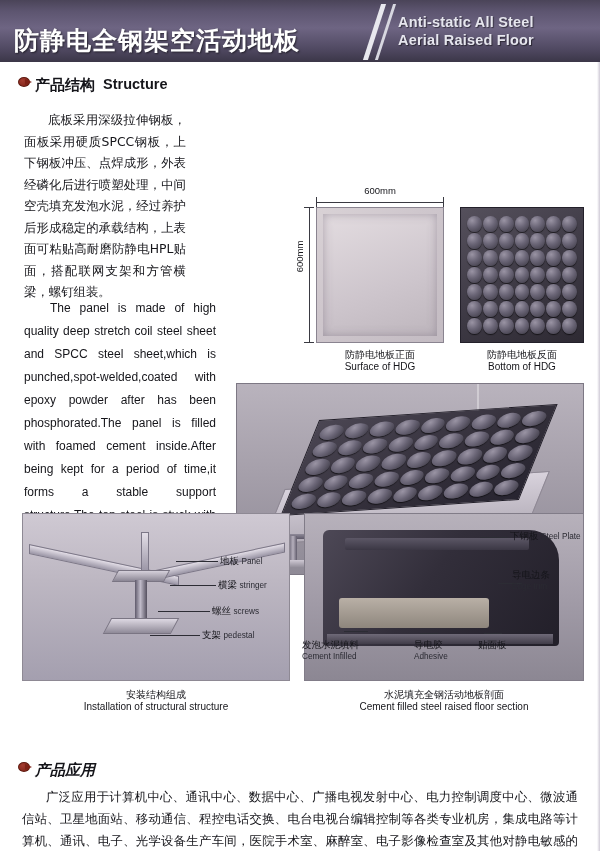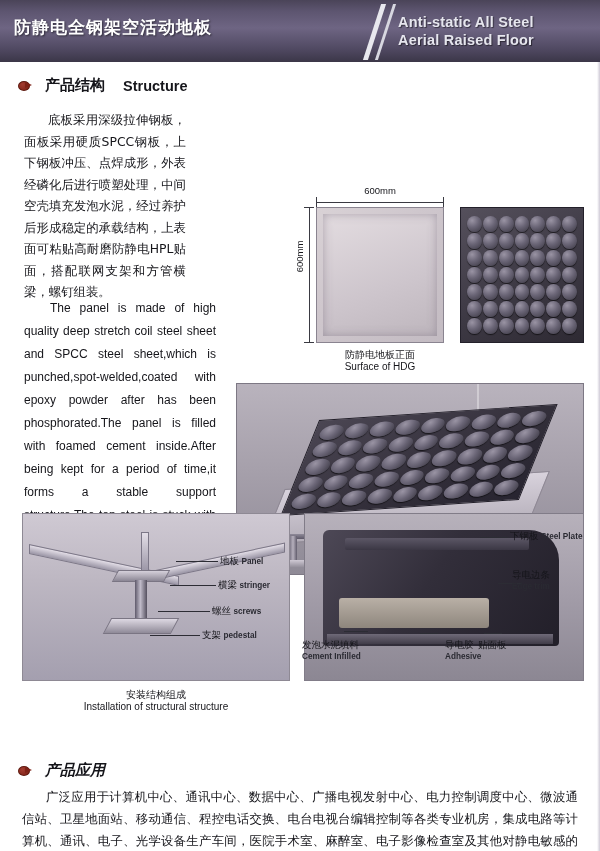--- a/index.html
+++ b/index.html
@@ -17,22 +17,22 @@
   
   .header {
     position: relative;
     height: 62px;
     background: linear-gradient(to bottom, #4a4458 0%, #5d5570 18%, #6e6583 45%, #514a63 78%, #3b3648 100%);
     overflow: hidden;
   }
   .header-cn {
     position: absolute;
     left: 14px;
-    top: 16px;
-    font-size: 17px;
+    top: 24px;
+    font-size: 25px;
     font-weight: bold;
     color: #ffffff;
     letter-spacing: 1px;
     font-family: "DejaVu Sans", sans-serif;
     text-shadow: 1px 1px 2px rgba(0,0,0,0.55);
   }
   .header-slash {
     position: absolute;
     left: 372px;
     top: 4px;
@@ -55,22 +55,21 @@
     color: #e6e6ee;
     line-height: 18px;
     font-family: "Liberation Sans", sans-serif;
     letter-spacing: 0.2px;
     text-shadow: 1px 1px 1px rgba(0,0,0,0.5);
   }
 
   
   .section-title {
     display: flex;
-    align-items: center;
-    gap: 12px;
+    gap: 2px;
     margin: 14px 0 6px 18px;
   }
   .bullet-icon {
     width: 15px;
     height: 12px;
     position: relative;
     flex: 0 0 auto;
   }
   .bullet-icon .oval {
     position: absolute;
@@ -305,21 +304,21 @@
 
   
   .callout {
     position: absolute;
     font-size: 9px;
     line-height: 11.5px;
     color: #15151a;
     white-space: nowrap;
   }
   .callout .cn { font-family: "DejaVu Sans", sans-serif; font-size: 9.5px; }
-  .callout .en { font-size: 8.2px; color: #2a2a32; font-weight: bold; }
+  .callout .en { font-size: 8.2px; color: #2a2a32; }
   .leader {
     position: absolute;
     background: #2c2c34;
     height: 1px;
   }
 
   
   .app-area { position: relative; }
   .app-para {
     margin: 4px 22px 0 22px;
@@ -434,20 +433,24 @@
         <span class="bump"></span>
       <span class="bump"></span>
         <span class="bump"></span>
         <span class="bump"></span>
         <span class="bump"></span>
         <span class="bump"></span>
         <span class="bump"></span>
         <span class="bump"></span>
     </div>
   </div>
+  <div class="caption" style="left:460px; top:248px; width:124px;">
+    <div class="cn">防静电地板反面</div>
+    <div>Bottom of HDG</div>
+  </div>
 
   <div class="photo" id="photo-assembly">
     <div class="floorline" style="left:0; top:130px; width:348px; height:2px;"></div>
     <div class="floorline" style="left:240px; top:0; width:2px; height:192px;"></div>
     <div class="tile-base"></div>
     <div class="tile-top">
       <div class="bump-grid">
         <span class="bump"></span>
           <span class="bump"></span>
           <span class="bump"></span>
@@ -564,30 +567,34 @@
     <div class="en">Edge trim</div>
   </div>
 
   <div class="leader" style="left:344px; top:128px; width:24px;"></div>
   <div class="callout" style="left:302px; top:136px;">
     <div class="cn">发泡水泥填料</div>
     <div class="en">Cement Infilled</div>
   </div>
 
   <div class="leader" style="left:420px; top:130px; width:18px;"></div>
-  <div class="callout" style="left:414px; top:136px;margin-left:31px;">
+  <div class="callout" style="left:414px; top:136px;">
     <div class="cn">导电胶</div>
     <div class="en">Adhesive</div>
   </div>
 
   <div class="leader" style="left:484px; top:130px; width:18px;"></div>
   <div class="callout" style="left:478px; top:136px;">
     <div class="cn">贴面板</div>
   </div>
 
+  <div class="caption" style="left:304px; top:186px; width:280px;">
+    <div class="cn">水泥填充全钢活动地板剖面</div>
+    <div>Cement filled steel raised floor section</div>
+  </div>
 </div>
 
 <div class="section-title" style="margin-top:28px;font-style:italic;">
   <span class="bullet-icon">
     <span class="oval"></span>
       <span class="tri"></span>
   </span>
   <span class="title-cn">产品应用</span>
 </div>
 <div class="app-area">

